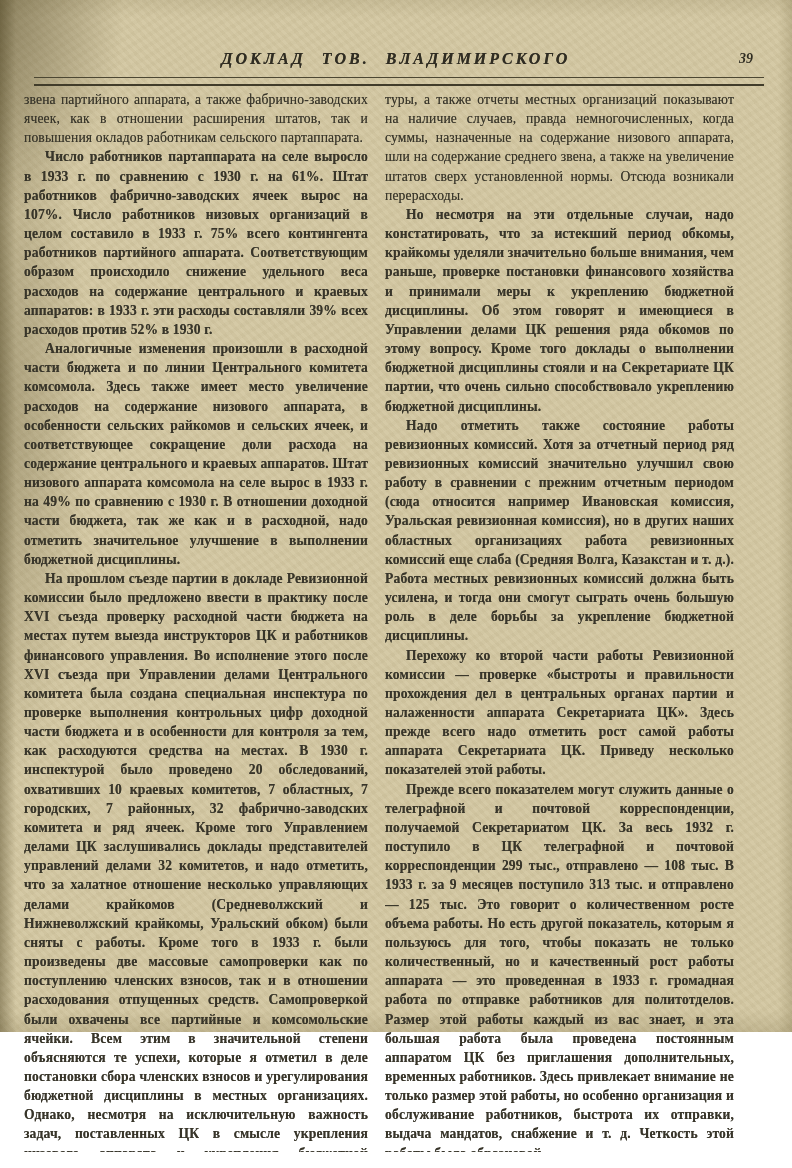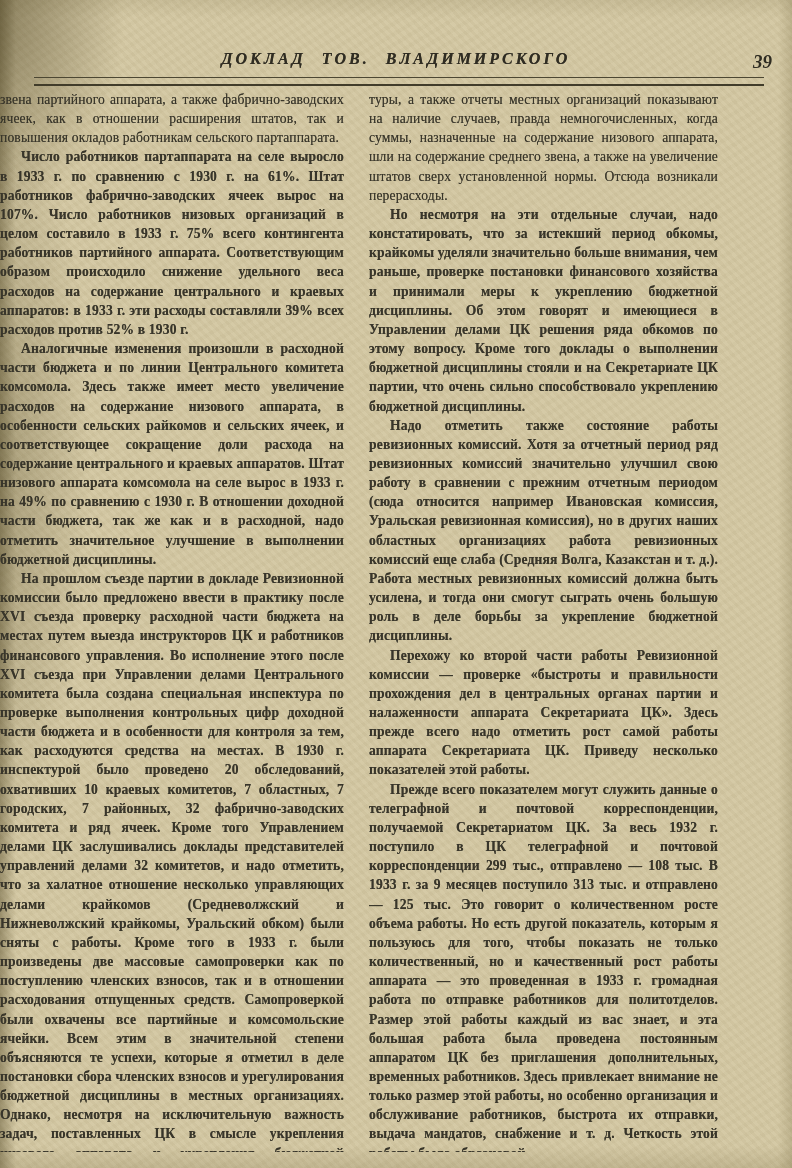--- a/index.html
+++ b/index.html
@@ -8,21 +8,21 @@
   }
   body {
     width: 792px;
     height: 1168px;
     overflow: hidden;
     font-family: "Liberation Serif", "DejaVu Serif", serif;
   }
   .page {
     position: relative;
     width: 792px;
-    height: 1168px;
+    height: 1032px;
     background-color: #d3c7a2;
     background-image:
       radial-gradient(ellipse 200px 300px at -2% 1%, rgba(70,60,28,0.55), rgba(70,60,28,0) 70%),
       radial-gradient(ellipse 120px 500px at 0% 40%, rgba(86,76,42,0.35), rgba(86,76,42,0) 75%),
       linear-gradient(90deg, rgba(84,74,40,0.45), rgba(84,74,40,0) 16px),
       linear-gradient(270deg, rgba(110,98,58,0.22), rgba(110,98,58,0) 14px),
       linear-gradient(0deg, rgba(110,98,58,0.18), rgba(110,98,58,0) 22px),
       linear-gradient(180deg, rgba(110,98,58,0.12), rgba(110,98,58,0) 18px),
       repeating-linear-gradient(47deg, rgba(255,252,240,0.03) 0 3px, rgba(96,86,52,0.035) 3px 6px),
       repeating-linear-gradient(-31deg, rgba(255,252,240,0.02) 0 5px, rgba(96,86,52,0.025) 5px 9px);
@@ -42,41 +42,42 @@
     font-weight: bold;
     font-style: italic;
     letter-spacing: 3px;
     word-spacing: 9px;
     color: #2f2c22;
     text-shadow: 0 0 0.5px rgba(47,44,34,0.8);
   }
   .page-number {
     position: absolute;
     top: 51px;
-    right: 20px;
-    font-size: 19px;
+    right: 39px;
+    font-size: 14px;
     font-weight: bold;
     font-style: italic;
     color: #2f2c22;
   }
   .rule {
     position: absolute;
     top: 77px;
     left: 34px;
     right: 28px;
     height: 6px;
     border-top: 1.5px solid #4c4733;
     border-bottom: 2.5px solid #413c2a;
   }
   .columns {
     display: flex;
     margin-right: 34px;
-    gap: 25px;
+    gap: 17px;
     height: 1062px;
     overflow: hidden;
+    justify-content: center;
   }
   .col {
     overflow: hidden;
     text-align: justify;
     hyphens: auto;
     -webkit-hyphens: auto;
   }
   .col-left  { width: 344px; }
   .col-right { width: 349px; }
   .col p {

